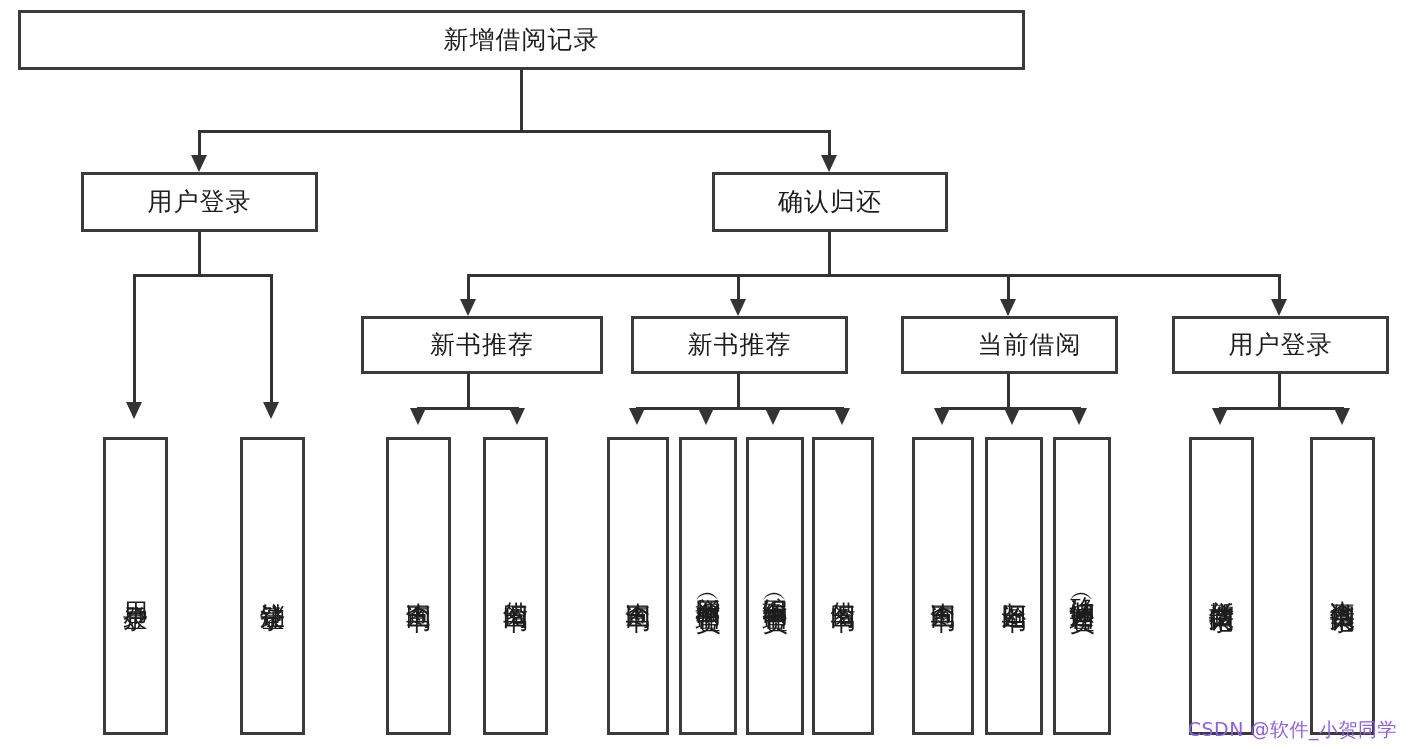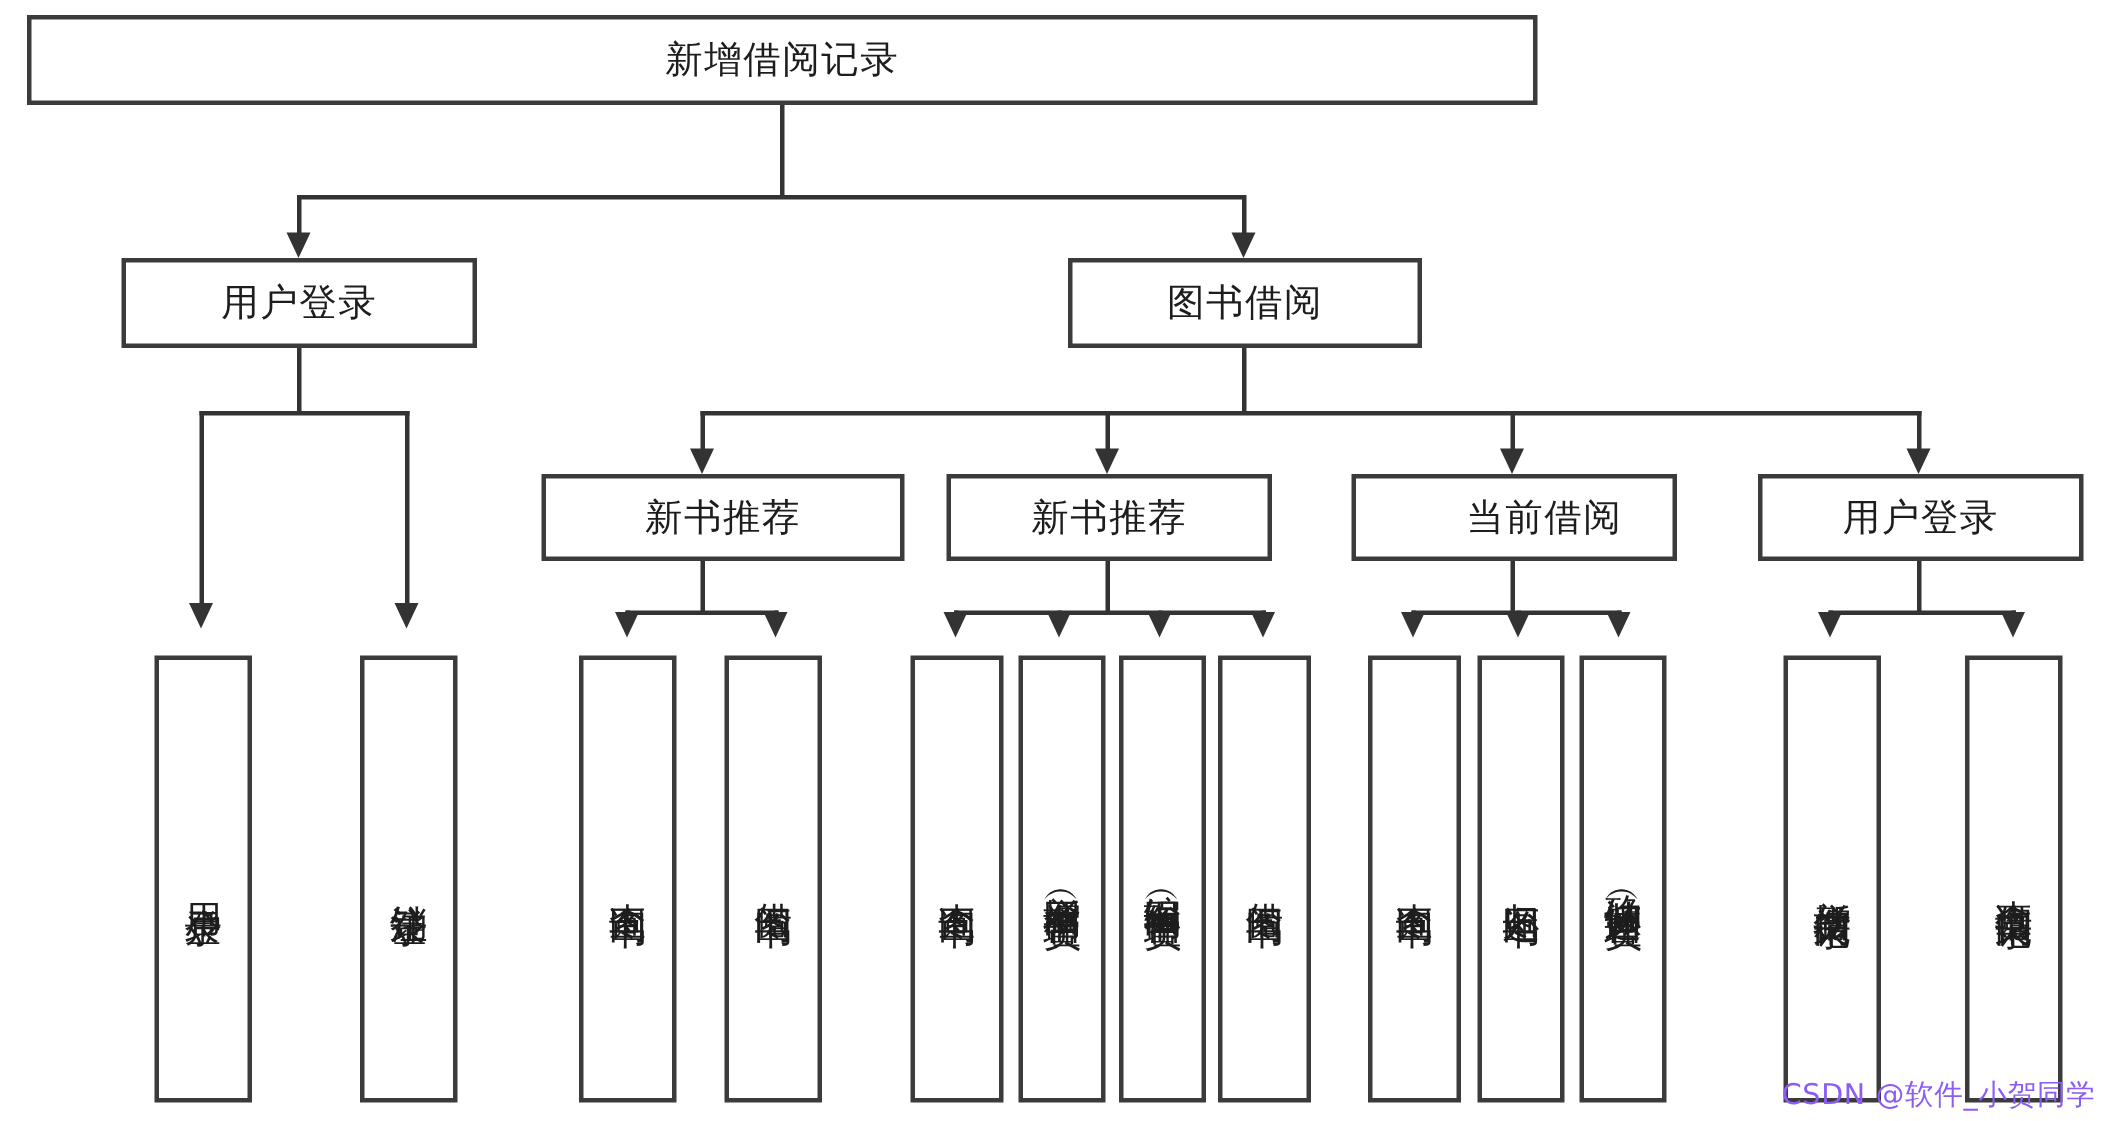--- a/index.html
+++ b/index.html
@@ -152,21 +152,21 @@
   <div class="arrow" style="left:1334px; top:408px;"></div>
 
   <div class="node h root" style="left:18px; top:10px; width:1007px; height:60px;">
     <span class="lbl">新增借阅记录</span>
   </div>
 
   <div class="node h" style="left:81px; top:172px; width:237px; height:60px;">
     <span class="lbl">用户登录</span>
   </div>
   <div class="node h" style="left:712px; top:172px; width:236px; height:60px;">
-    <span class="lbl">图书借阅</span>
+    <span class="lbl">确认归还</span>
   </div>
 
   <div class="node h" style="left:361px; top:316px; width:242px; height:58px;">
     <span class="lbl">新书推荐</span>
   </div>
   <div class="node h" style="left:631px; top:316px; width:217px; height:58px;">
     <span class="lbl">新书推荐</span>
   </div>
   <div class="node h" style="left:901px; top:316px; width:217px; height:58px;padding-left:40px;">
     <span class="lbl">当前借阅</span>

